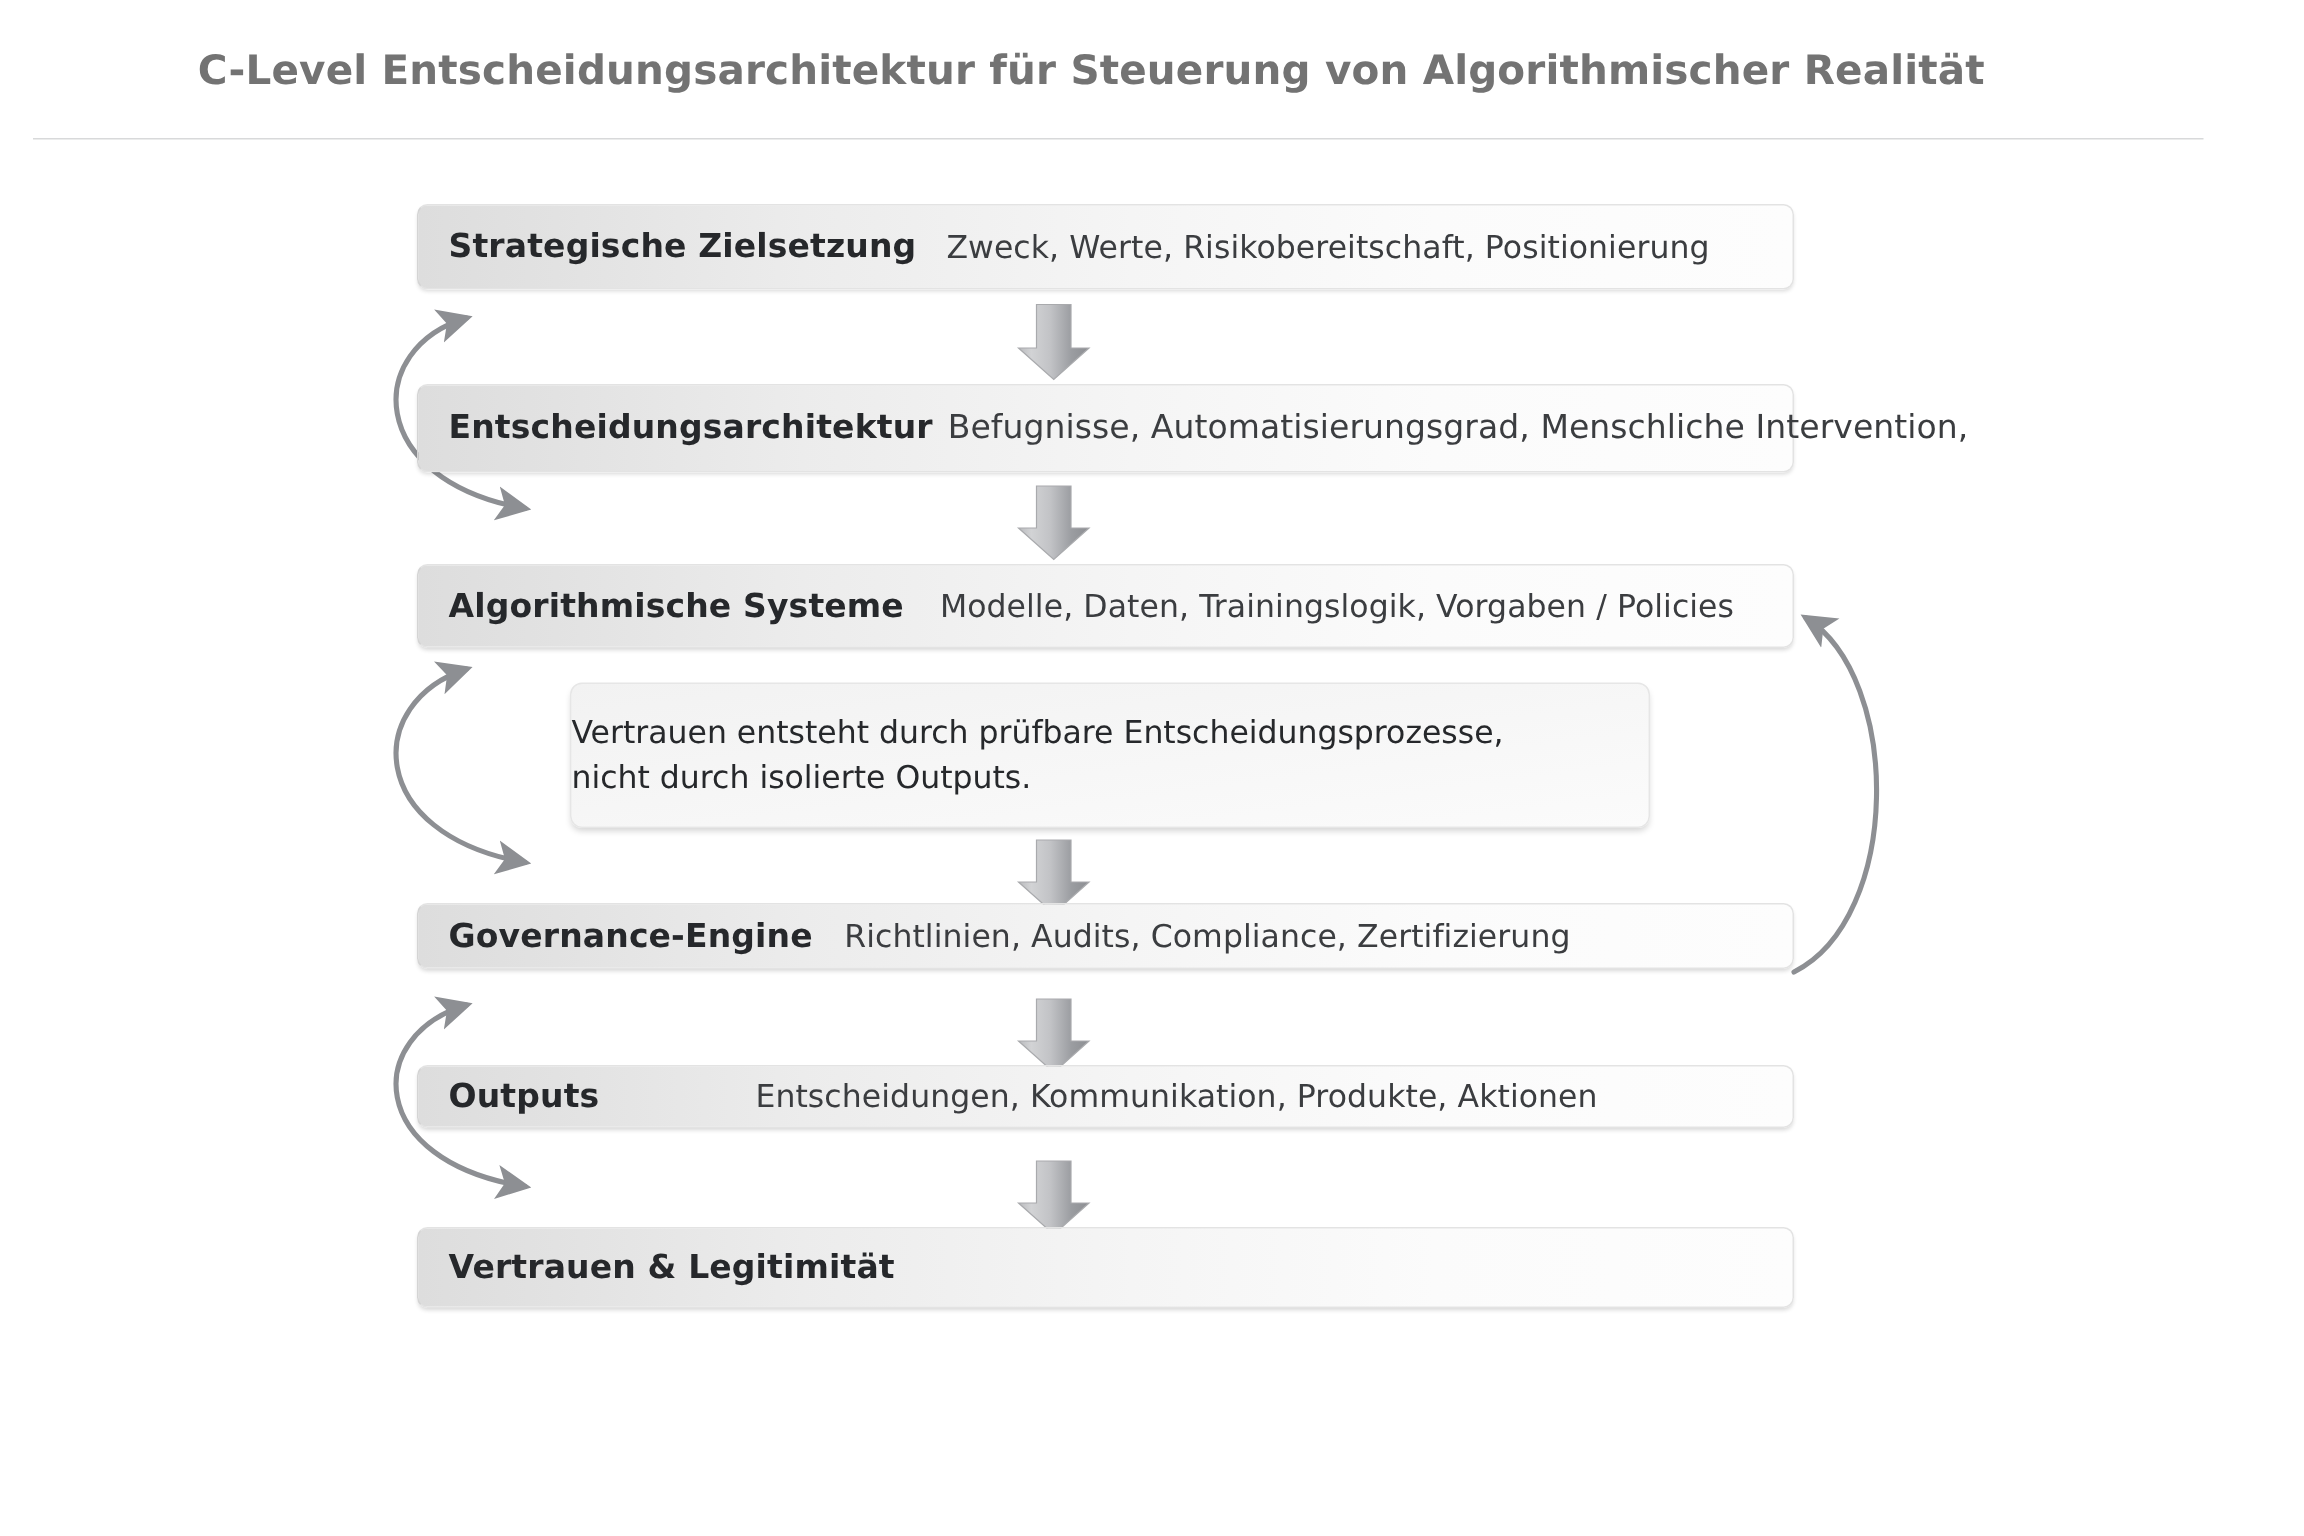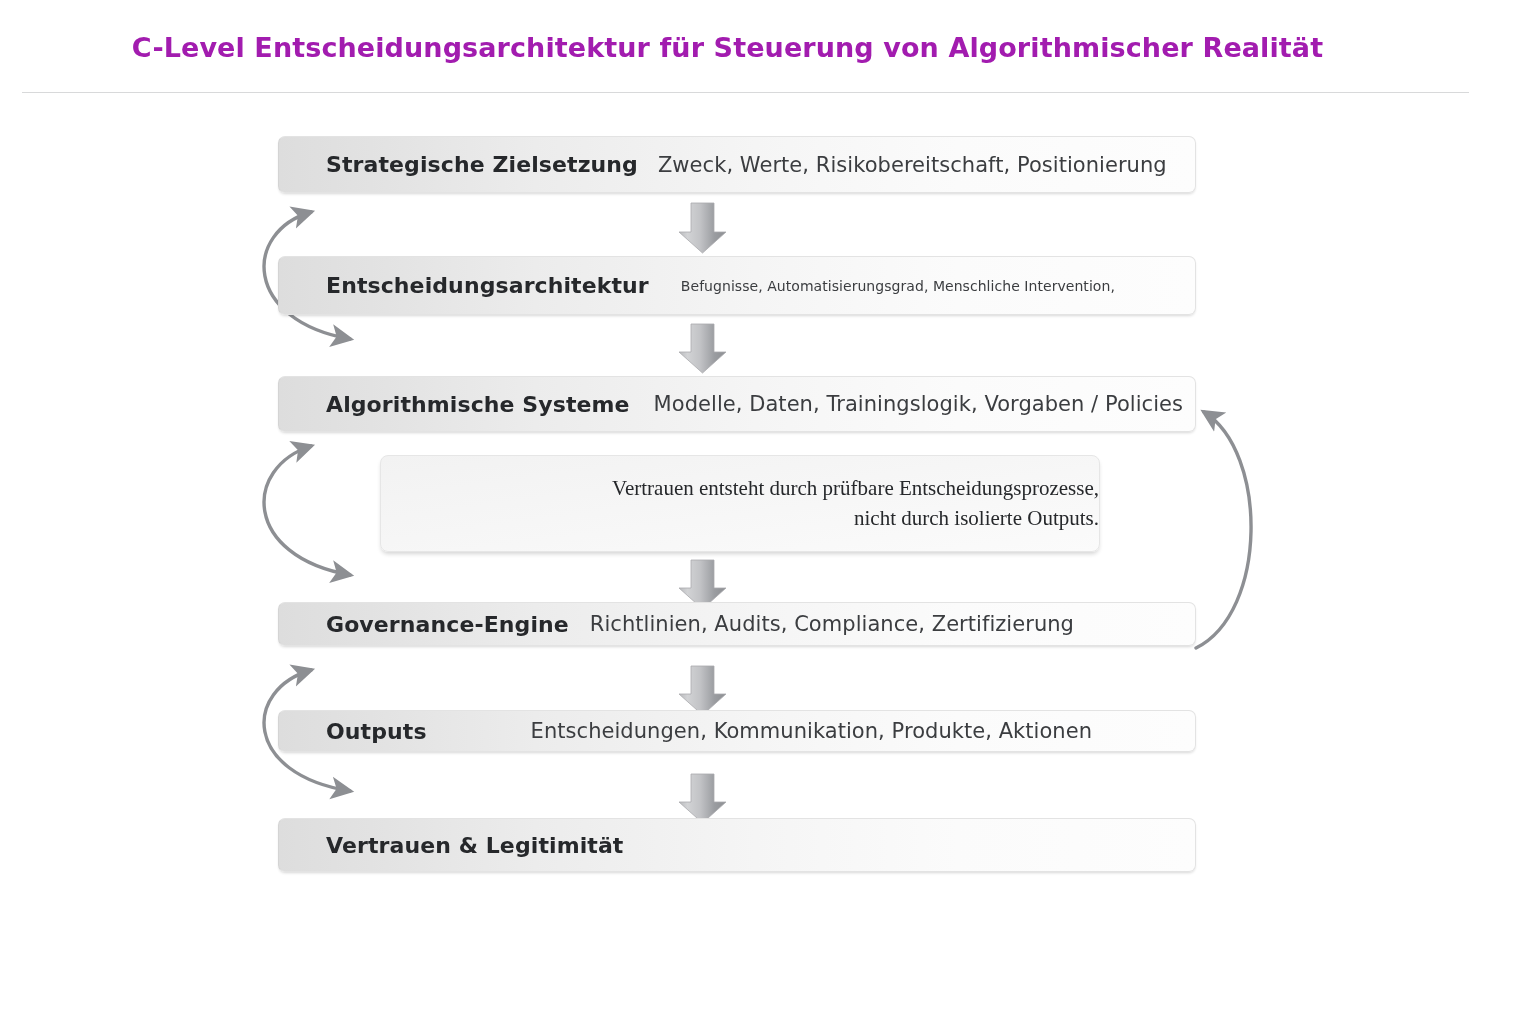--- a/index.html
+++ b/index.html
@@ -24,21 +24,21 @@
     height: 96px;
   }
   .page-title {
     position: absolute;
     left: 0;
     top: 32px;
     width: 1455px;
     text-align: center;
     font-size: 27px;
     font-weight: 600;
-    color: #a21caf;
+    color: #737373;
     letter-spacing: 0.1px;
     white-space: nowrap;
   }
   .header-rule {
     position: absolute;
     left: 22px;
     top: 92px;
     width: 1447px;
     height: 1px;
     background: #d8d9da;
@@ -70,44 +70,42 @@
     box-shadow: 0 2px 3px -1px rgba(0,0,0,0.16);
     display: flex;
     align-items: center;
     overflow: visible;
     white-space: nowrap;
   }
   .flow-label {
     font-size: 22px;
     font-weight: 700;
     color: #26282b;
-    padding-left: 4px;
+    padding-left: 20px;
     letter-spacing: 0.1px;
-    margin-left: 43px;
   }
   .flow-detail {
     font-size: 21px;
     font-weight: 400;
     color: #3b3d40;
     letter-spacing: 0.05px;
   }
 
   
   .callout {
     position: absolute;
     box-sizing: border-box;
     border-radius: 8px;
     background: linear-gradient(to bottom right, #f2f2f2 0%, #f6f6f6 45%, #fbfbfb 100%);
     border: 1px solid #e6e6e6;
     box-shadow: 0 3px 4px -1px rgba(0,0,0,0.17);
     display: flex;
     flex-direction: column;
-    align-items: flex-end;
+    align-items: flex-start;
     justify-content: center;
-    font-family: Liberation Serif, serif;
   }
   .callout-line {
     font-size: 21px;
     color: #26282b;
     line-height: 1.42;
     white-space: nowrap;
   }
 </style>
 </head>
 <body>
@@ -164,21 +162,21 @@
     </g>
   </svg>
 
   <div class="flow-box" style="left:278px; top:136px; width:918px; height:57px;">
     <span class="flow-label">Strategische Zielsetzung</span>
     <span class="flow-detail" style="margin-left:20px;">Zweck, Werte, Risikobereitschaft, Positionierung</span>
   </div>
 
   <div class="flow-box" style="left:278px; top:256px; width:918px; height:59px;">
     <span class="flow-label">Entscheidungsarchitektur</span>
-    <span class="flow-detail" style="margin-left:32px; font-size:14px;">Befugnisse, Automatisierungsgrad, Menschliche Intervention,</span>
+    <span class="flow-detail" style="margin-left:10px; font-size:22px;">Befugnisse, Automatisierungsgrad, Menschliche Intervention,</span>
   </div>
 
   <div class="flow-box" style="left:278px; top:376px; width:918px; height:56px;">
     <span class="flow-label">Algorithmische Systeme</span>
     <span class="flow-detail" style="margin-left:24px;">Modelle, Daten, Trainingslogik, Vorgaben / Policies</span>
   </div>
 
   <div class="callout" style="left:380px; top:455px; width:720px; height:97px;">
     <div class="callout-line">Vertrauen entsteht durch prüfbare Entscheidungsprozesse,</div>
     <div class="callout-line">nicht durch isolierte Outputs.</div>

